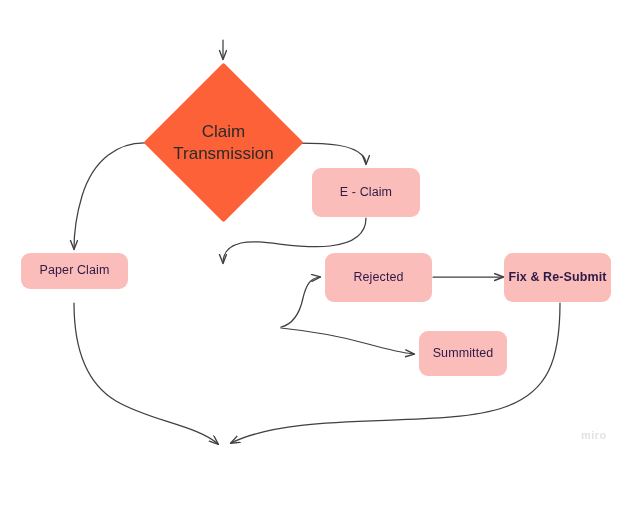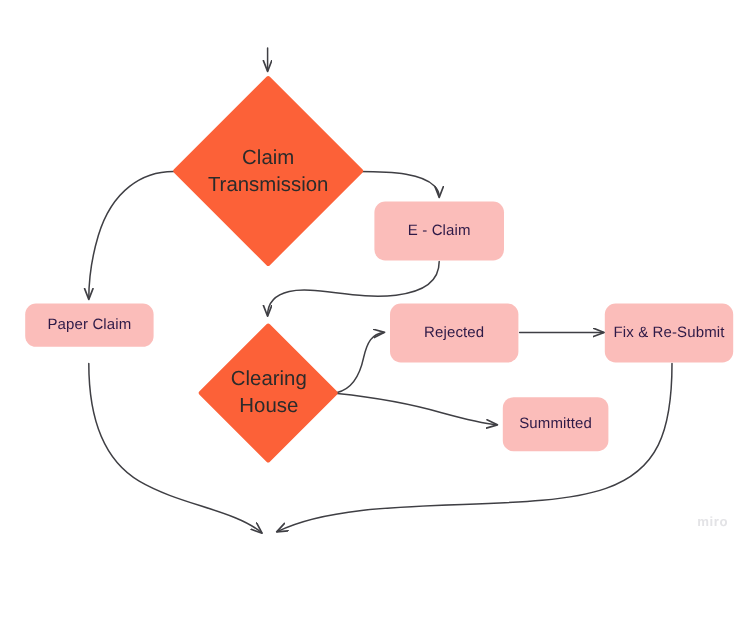--- a/index.html
+++ b/index.html
@@ -116,31 +116,26 @@
   </div>
 
   <div class="node node-box" style="left:312px; top:168px; width:108px; height:49px;">
     <span>E - Claim</span>
   </div>
 
   <div class="node node-box" style="left:21px; top:253px; width:107px; height:36px;">
     <span>Paper Claim</span>
   </div>
 
-  <div class="node node-diamond" style="left:168px; top:268px; width:112px; height:118px;">
-    <div class="diamond-shape" style="width:83px; height:83px; left:14px; top:18px;"></div>
-    <div class="diamond-label">Clearing
-House</div>
-  </div>
 
   <div class="node node-box" style="left:325px; top:253px; width:107px; height:49px;">
     <span>Rejected</span>
   </div>
 
-  <div class="node node-box" style="left:504px; top:253px; width:107px; height:49px;">
+  <div class="node node-box" style="left:504px; top:253px; width:107px; height:49px;font-weight:bold;">
     <span>Fix &amp; Re-Submit</span>
   </div>
 
   <div class="node node-box" style="left:419px; top:331px; width:88px; height:45px;">
     <span>Summitted</span>
   </div>
 
   <div class="watermark" style="left:581px; top:429px;">miro</div>
 
 </div>

